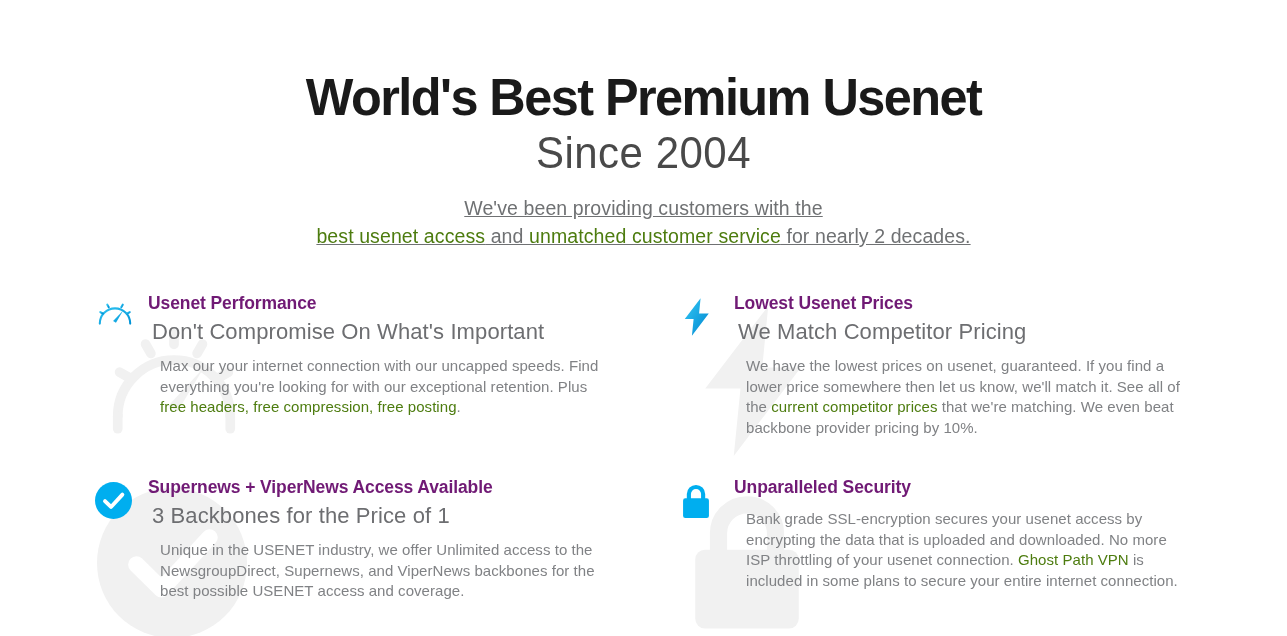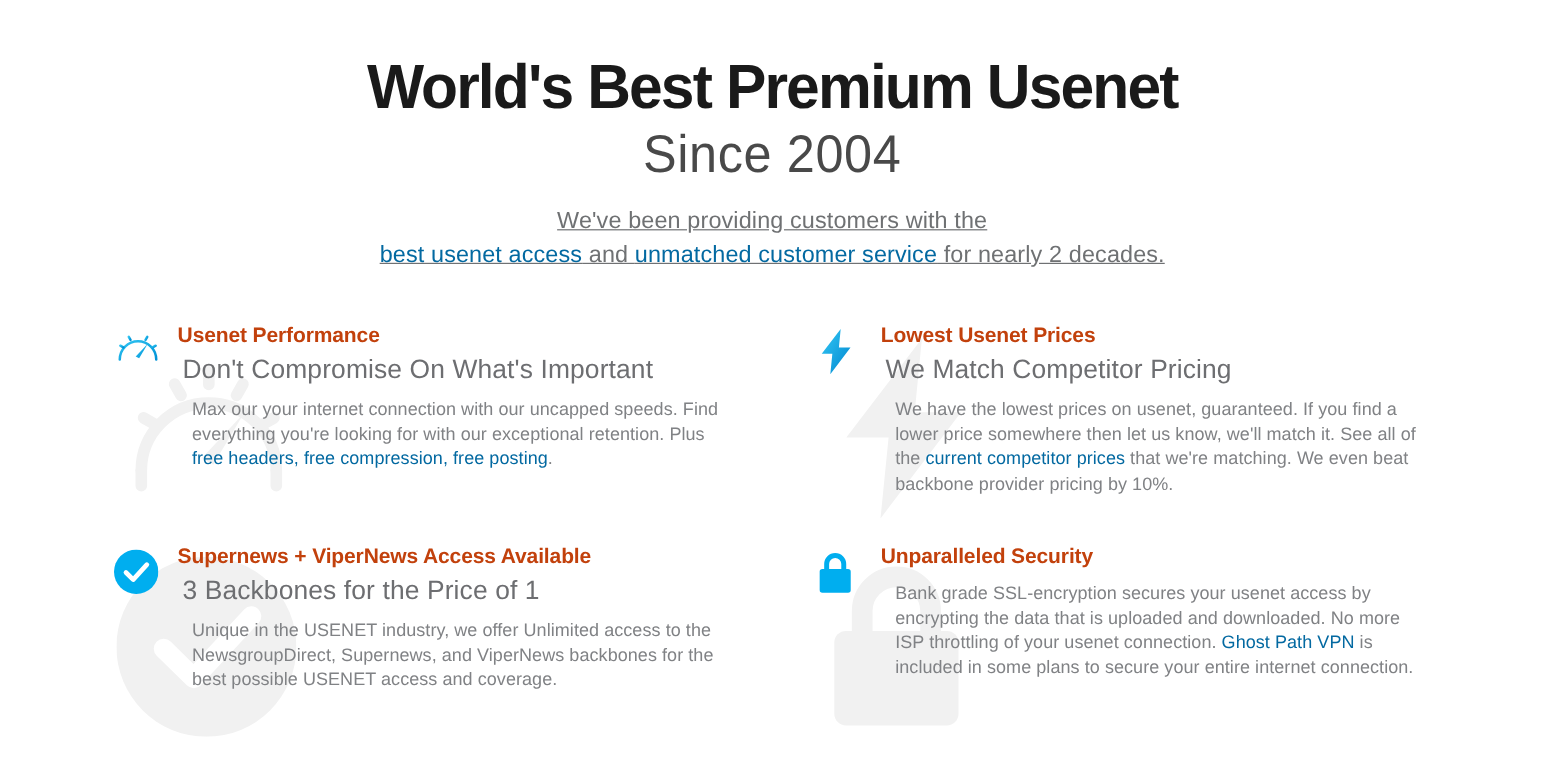--- a/index.html
+++ b/index.html
@@ -12,21 +12,21 @@
     height: 636px;
     font-family: "Liberation Sans", sans-serif;
     -webkit-font-smoothing: antialiased;
     overflow: hidden;
     position: relative;
   }
 
   
   .hero {
     text-align: center;
-    padding-top: 44px;
+    padding-top: 68px;
   }
   .hero-title {
     font-family: "Liberation Sans", sans-serif;
     font-weight: 700;
     font-size: 52px;
     line-height: 58px;
     letter-spacing: -1.6px;
     color: #1a1a1a;
     margin: 0;
     transform: scaleX(0.97);
@@ -47,21 +47,21 @@
     width: 760px;
     font-size: 19.5px;
     line-height: 28px;
     color: #6f7173;
     font-weight: 400;
     letter-spacing: 0.1px;
     text-decoration: underline;
   }
   .lede-line { display: block; }
   a.link, .link {
-    color: #0369a1;
+    color: #4d7c0f;
     text-decoration: none;
     cursor: pointer;
   }
 
   
   .features {
     position: relative;
     margin: 42px 0 0 0;
     padding: 0 0 0 0;
     display: grid;
@@ -85,21 +85,21 @@
   }
   .feature-body {
     flex: 1 1 auto;
     position: relative;
     z-index: 2;
     max-width: 455px;
   }
   .feature-title {
     font-size: 17.5px;
     font-weight: 700;
-    color: #c2410c;
+    color: #701a75;
     margin: 0;
     letter-spacing: -0.1px;
     line-height: 22px;
   }
   .feature-subtitle {
     font-size: 22px;
     font-weight: 300;
     color: #6d6e71;
     margin: 4px;
     line-height: 27px;

